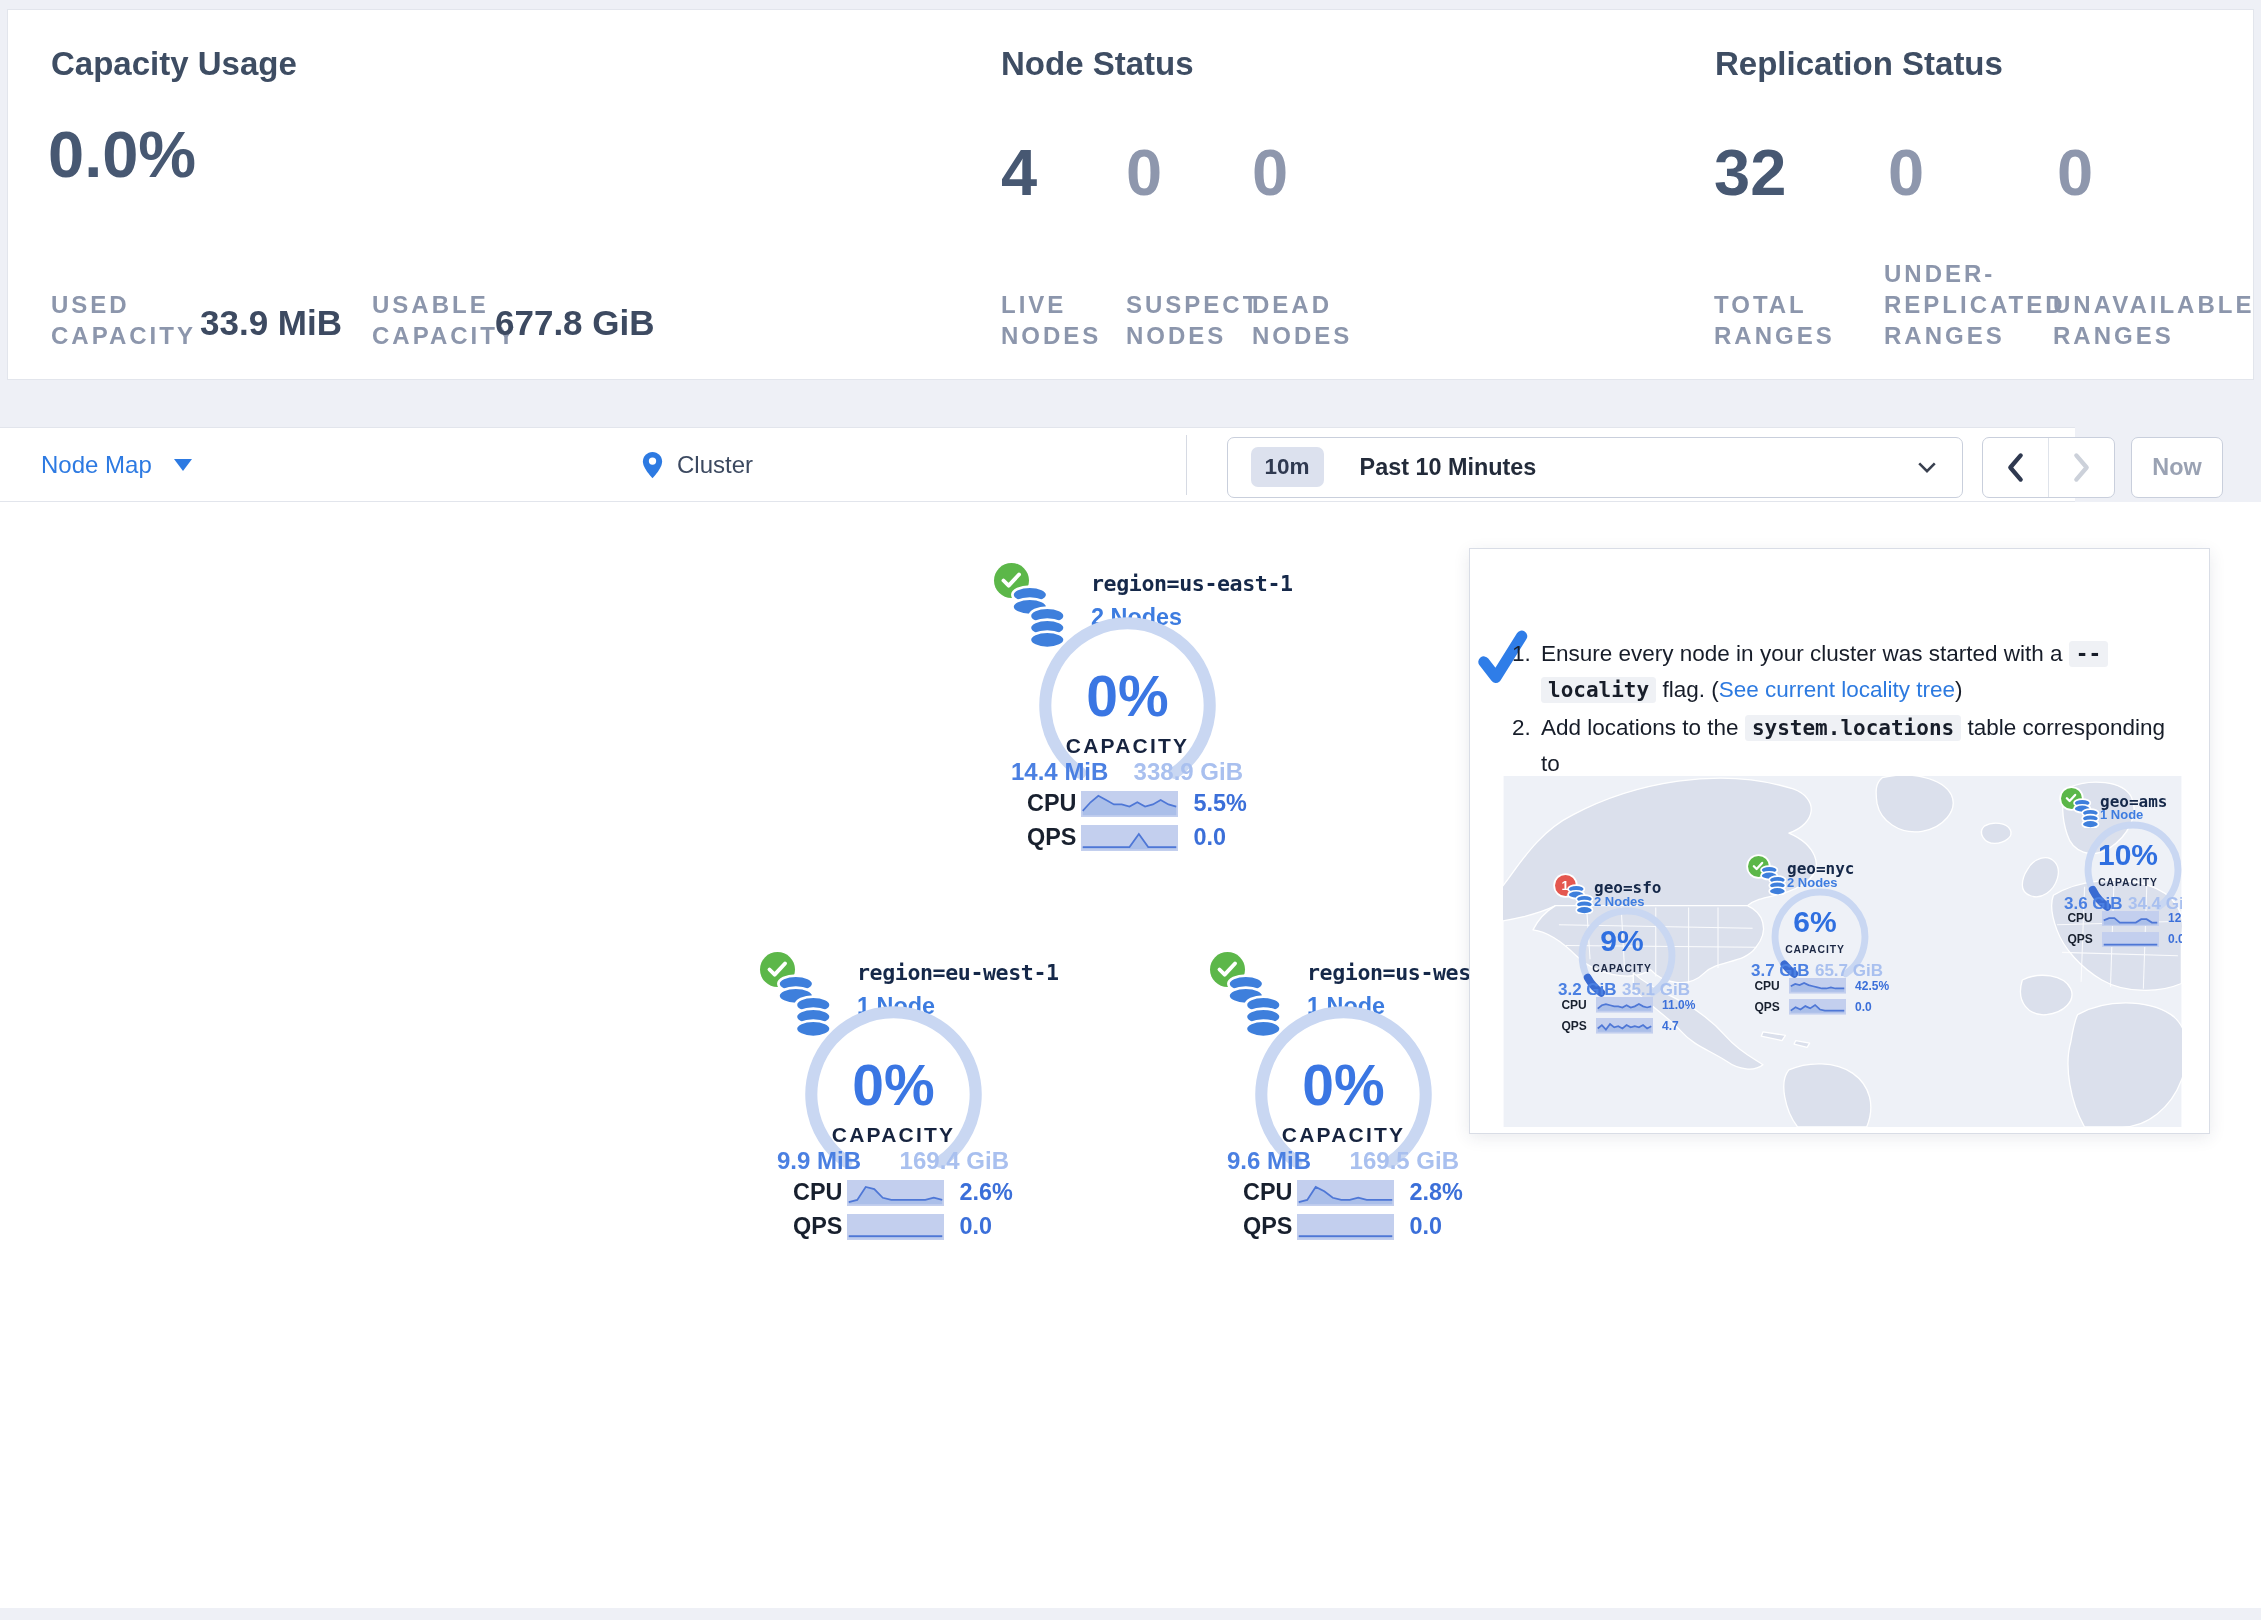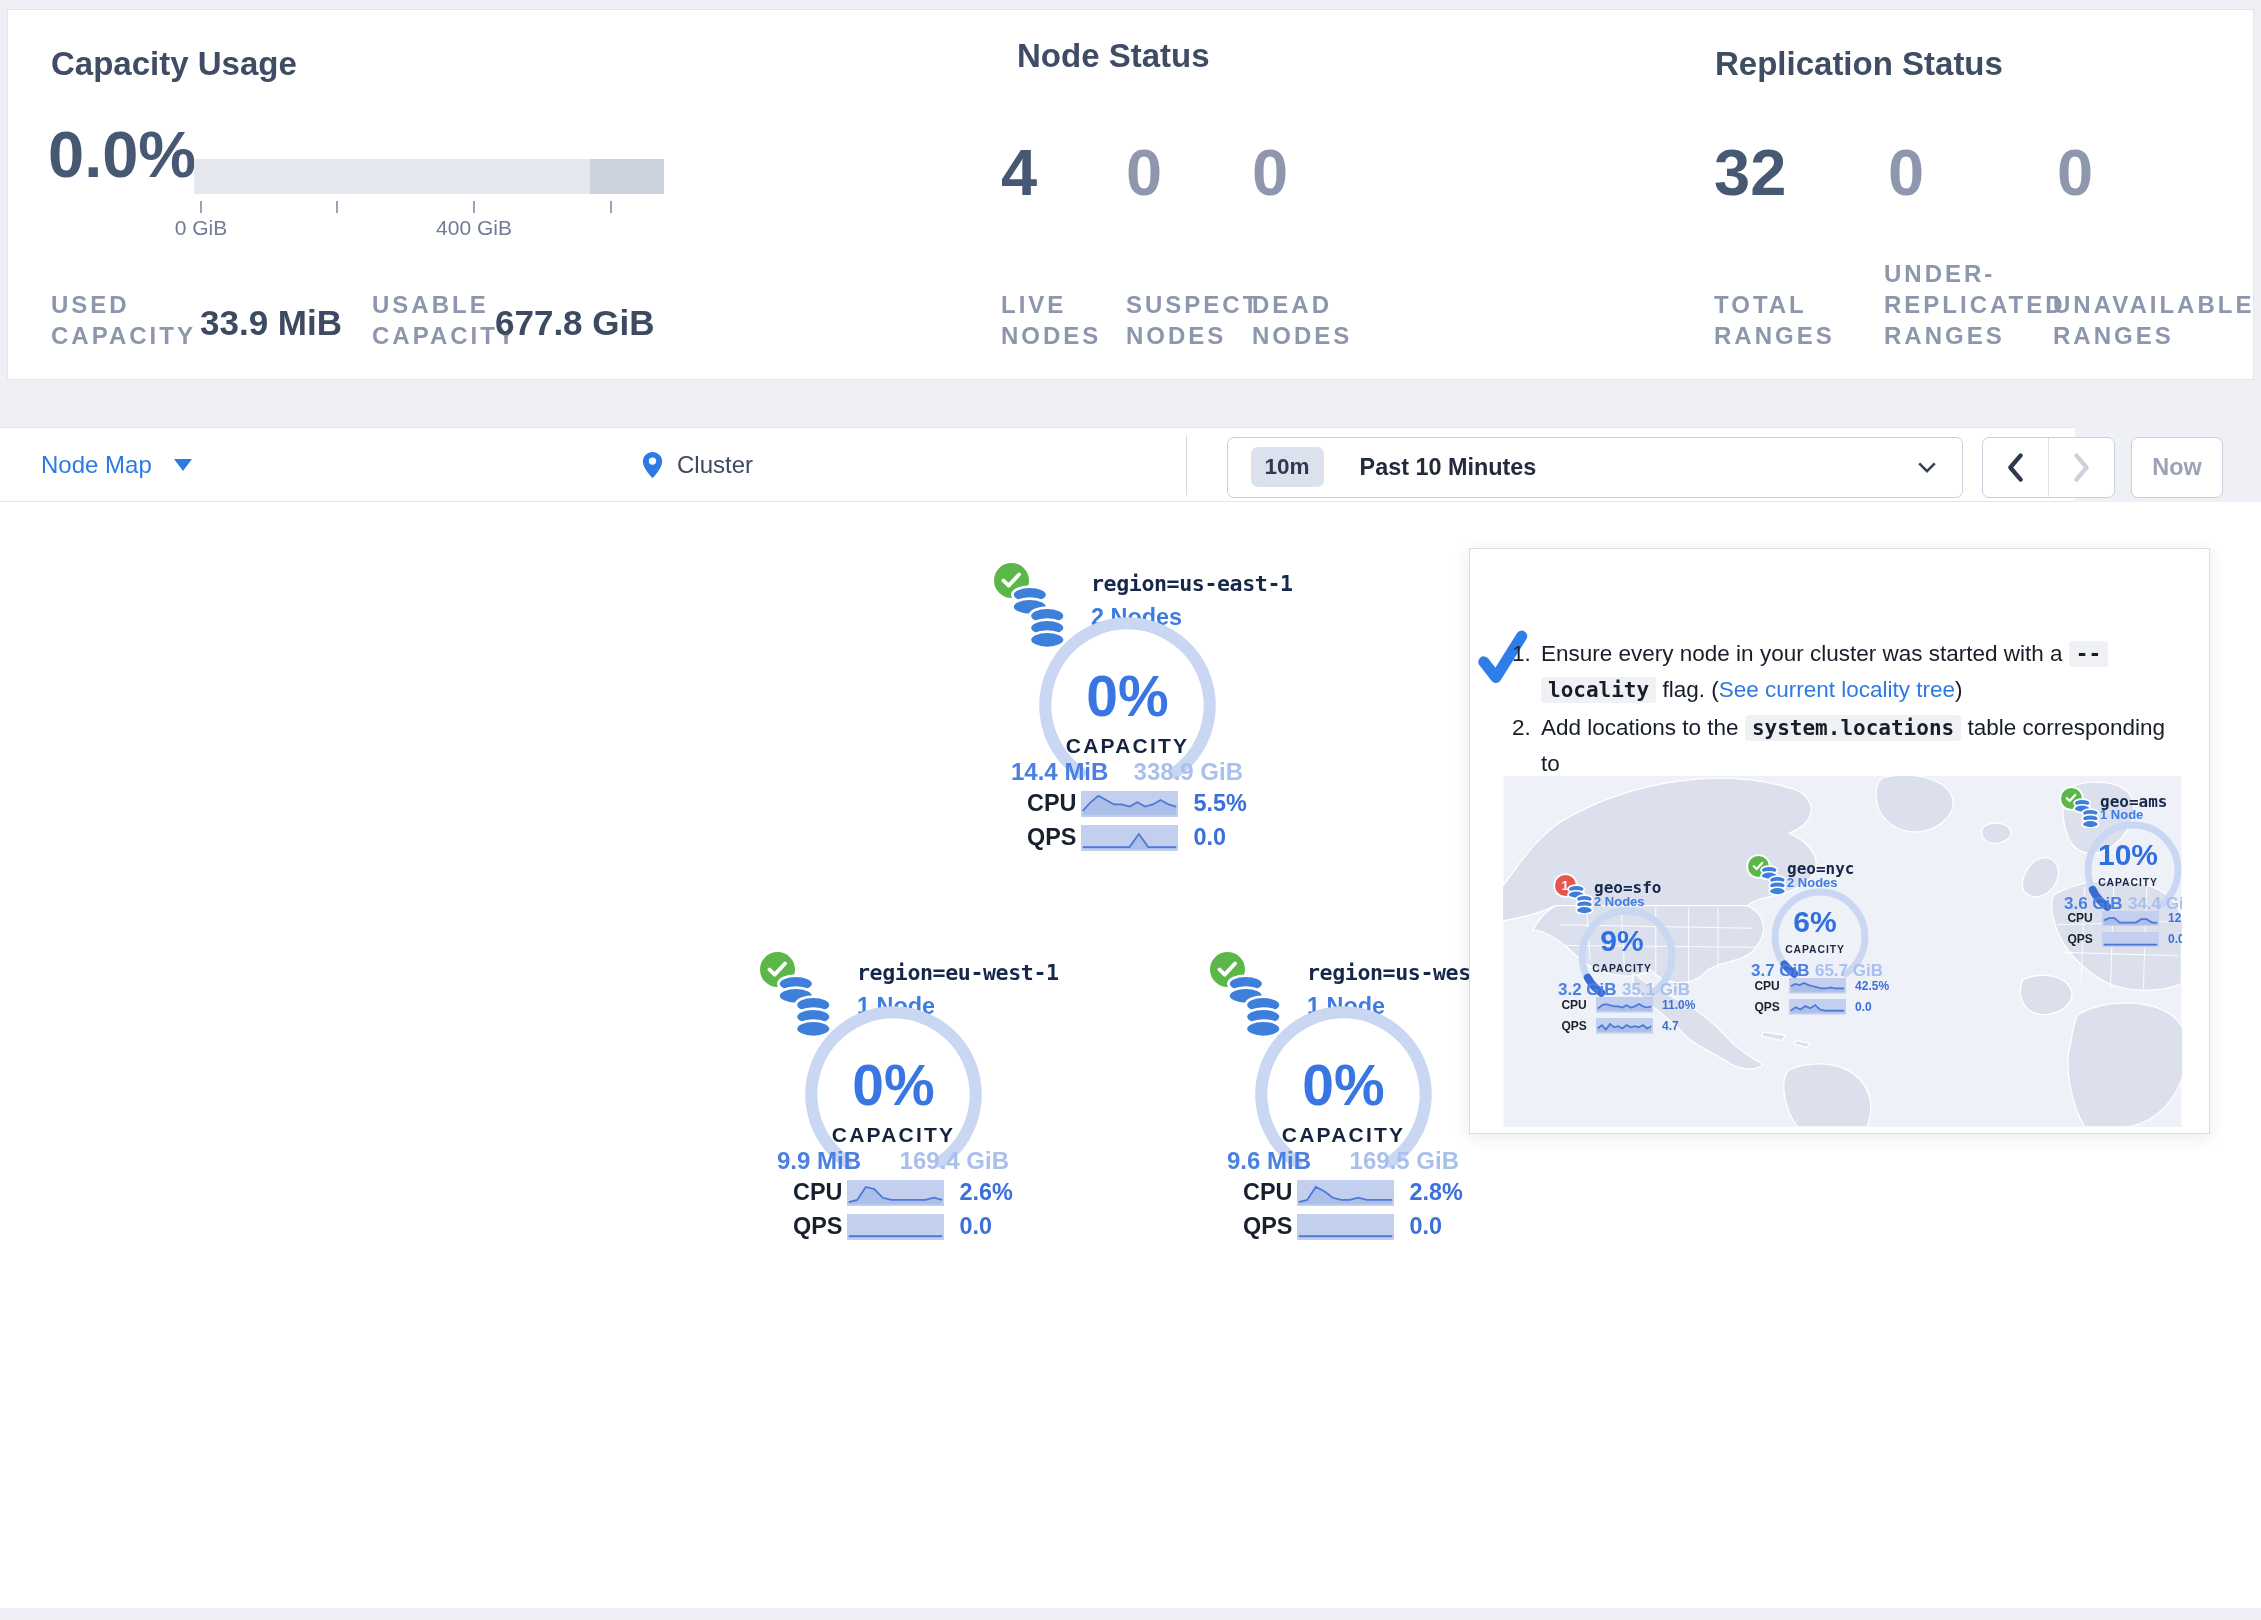--- a/index.html
+++ b/index.html
@@ -114,37 +114,28 @@
 </style>
 </head>
 <body>
 
 <div id="app">
 
   <div class="stats-card">
 
     <div class="sec-title" style="left:43px; top:35px;">Capacity Usage</div>
     <div class="big-num" style="left:40px; top:112px;text-align:right;">0.0%</div>
-    <div class="cap-bar">
-      <div class="cap-bar-dark"></div>
-      <div class="cap-tick" style="left:6px;"></div>
-      <div class="cap-tick" style="left:142px;"></div>
-      <div class="cap-tick" style="left:279px;"></div>
-      <div class="cap-tick" style="left:416px;"></div>
-      <div class="cap-tick-label" style="left:-45px;">0 GiB</div>
-      <div class="cap-tick-label" style="left:228px;">400 GiB</div>
-    </div>
     <div class="metric-label" style="left:43px; top:279px;">USED
 CAPACITY</div>
     <div class="pair-value" style="left:192px; top:293px;">33.9 MiB</div>
     <div class="metric-label" style="left:364px; top:279px;">USABLE
 CAPACITY</div>
     <div class="pair-value" style="left:487px; top:293px;">677.8 GiB</div>
 
-    <div class="sec-title" style="left:993px; top:27px;margin-left:16px;">Node Status</div>
+    <div class="sec-title" style="left:993px; top:35px;">Node Status</div>
     <div class="big-num" style="left:993px; top:130px;">4</div>
     <div class="big-num dim" style="left:1118px; top:130px;">0</div>
     <div class="big-num dim" style="left:1244px; top:130px;">0</div>
     <div class="metric-label" style="left:993px; top:279px;">LIVE
 NODES</div>
     <div class="metric-label" style="left:1118px; top:279px;">SUSPECT
 NODES</div>
     <div class="metric-label" style="left:1244px; top:279px;">DEAD
 NODES</div>
 

